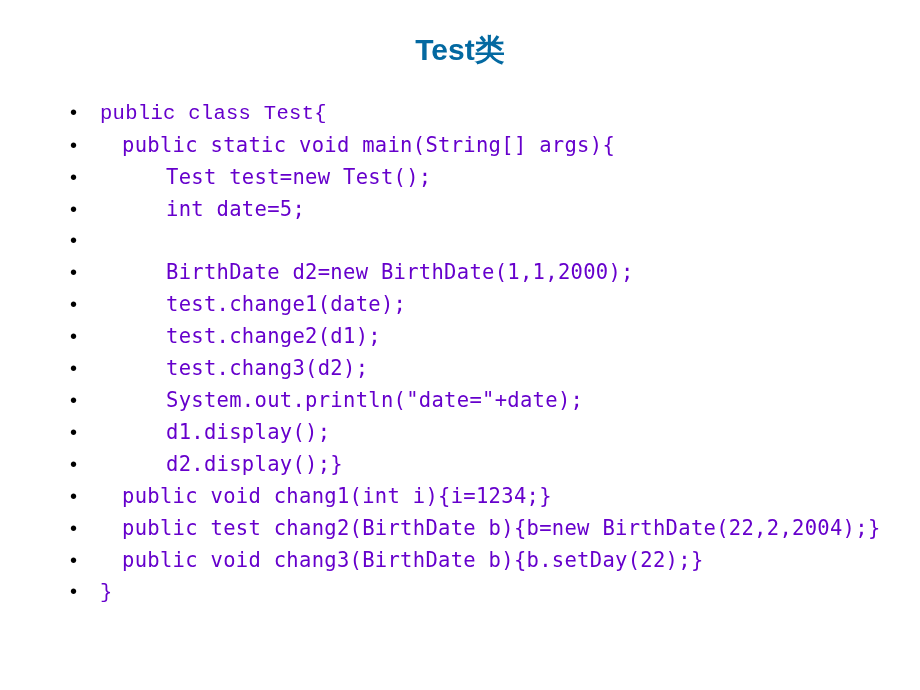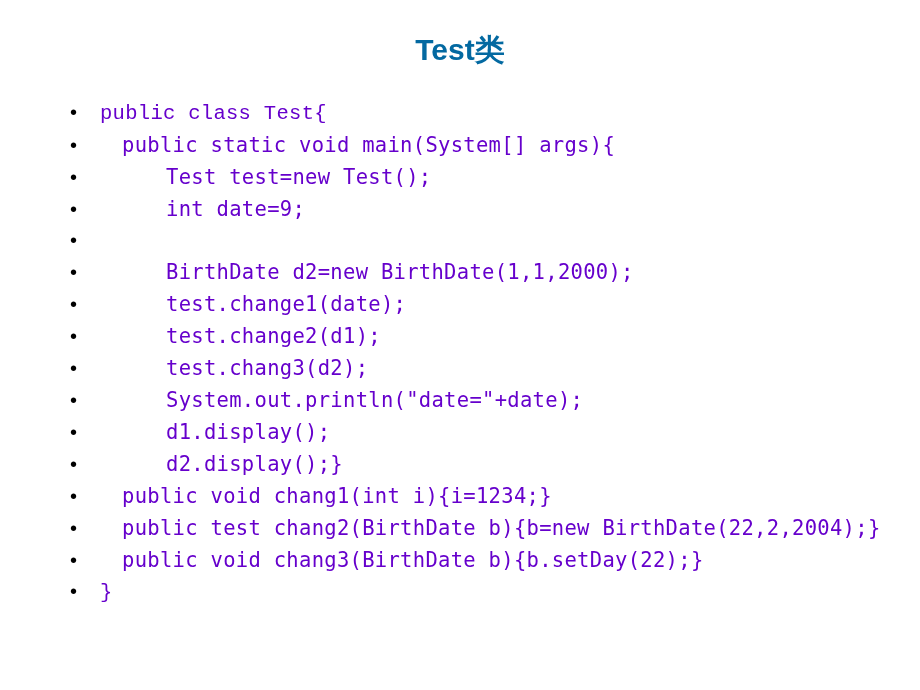--- a/index.html
+++ b/index.html
@@ -51,29 +51,29 @@
 
 <h1 class="title">Test类</h1>
 
 <ul class="code-list">
 <li class="code-line">
       <span class="bullet">•</span>
       <span class="code-text indent1">public class Test{</span>
     </li>
     <li class="code-line">
       <span class="bullet">•</span>
-      <span class="code-text indent2">public static void main(System[] args){</span>
+      <span class="code-text indent2">public static void main(String[] args){</span>
     </li>
     <li class="code-line">
       <span class="bullet">•</span>
       <span class="code-text indent3">Test test=new Test();</span>
     </li>
     <li class="code-line">
       <span class="bullet">•</span>
-      <span class="code-text indent3">int date=9;</span>
+      <span class="code-text indent3">int date=5;</span>
     </li>
     <li class="code-line">
       <span class="bullet">•</span>
     </li>
     <li class="code-line">
       <span class="bullet">•</span>
       <span class="code-text indent3">BirthDate d2=new BirthDate(1,1,2000);</span>
     </li>
     <li class="code-line">
       <span class="bullet">•</span>

